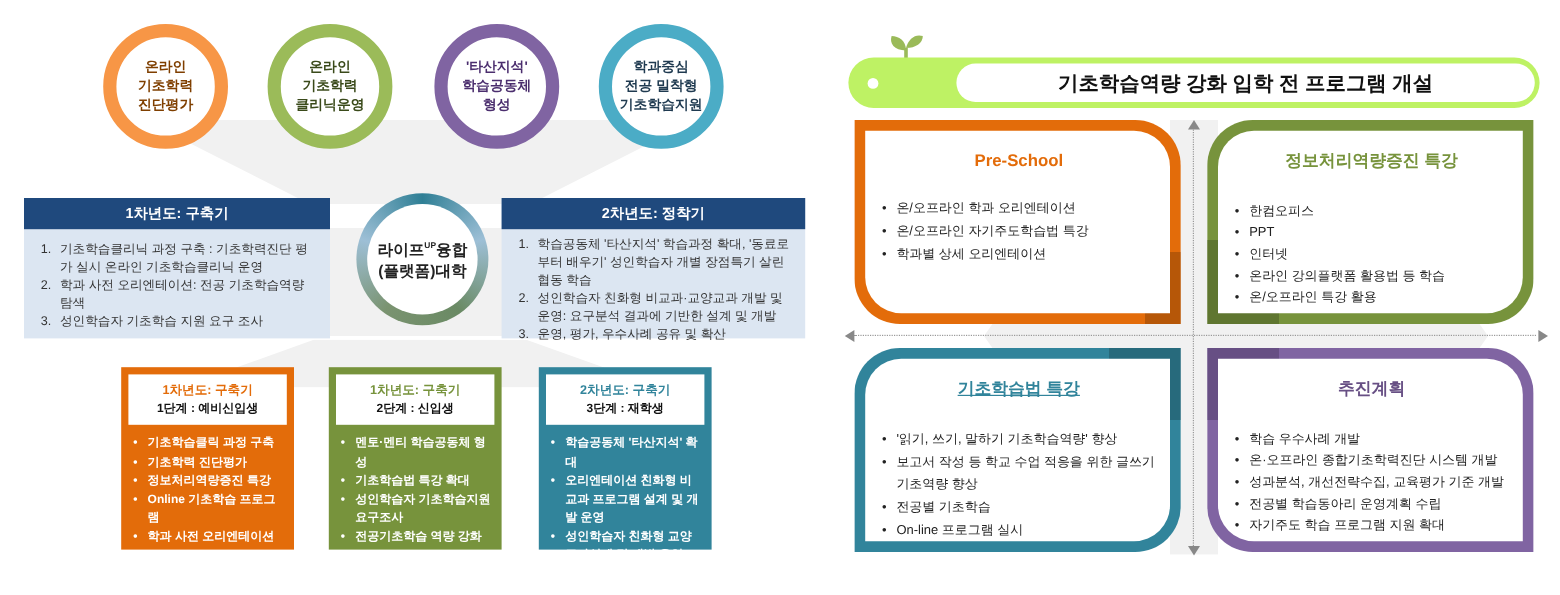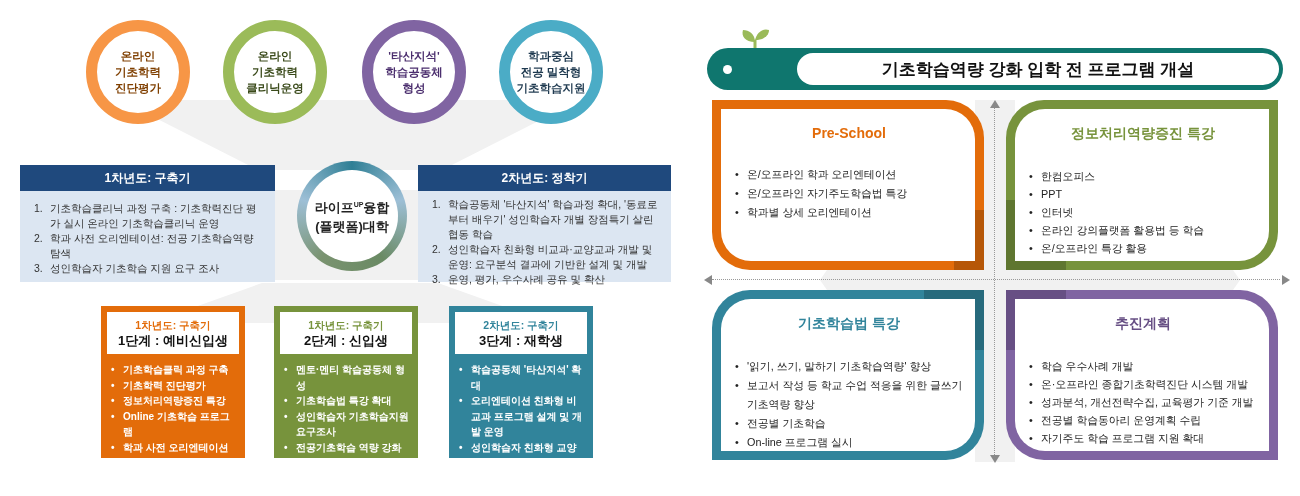--- a/index.html
+++ b/index.html
@@ -31,28 +31,28 @@
   }
   .center-inner {
     width: 100%; height: 100%; border-radius: 50%; background: #fff; display: flex; align-items: center;
     justify-content: center; text-align: center; font-weight: bold; font-size: 13px; line-height: 18px; color: #222;
   }
   .center-inner sup { font-size: 7px; }
 
   .stage-box { position: absolute; width: 144px; height: 152px; padding: 6px; }
   .stage-head { background: #fff; text-align: center; padding: 6px 0 5px; }
   .stage-year { font-size: 10.5px; font-weight: bold; line-height: 15px; }
-  .stage-name { font-size: 13px; font-weight: bold; color: #111; line-height: 16px; }
+  .stage-name { font-size: 10px; font-weight: bold; color: #111; line-height: 16px; }
   .stage-list { list-style: none; color: #fff; font-size: 10px; line-height: 15.5px; padding: 8px 2px 0 4px; font-weight: bold; }
   .stage-list li { position: relative; padding-left: 12px; }
   .stage-list li::before { content: "•"; position: absolute; left: 0; }
 
   
   .banner {
-    position: absolute; left: 707px; top: 48px; width: 576px; height: 42px; background: #0f766e;
+    position: absolute; left: 707px; top: 48px; width: 576px; height: 42px; background: #bef264;
     border-radius: 21px;
   }
   .banner-dot { position: absolute; left: 16px; top: 17px; width: 9px; height: 9px; border-radius: 50%; background: #fff; }
   .banner-pill {
     position: absolute; left: 90px; top: 5px; right: 4px; height: 32px; background: #fff; border-radius: 16px;
     display: flex; align-items: center; justify-content: center; font-weight: bold; font-size: 17px; color: #111;
   }
   .sprout { position: absolute; left: 735px; top: 26px; }
 
   .axis-v { position: absolute; left: 994px; top: 105px; height: 354px; border-left: 1px dotted #999; }
@@ -212,21 +212,21 @@
         <li>PPT</li>
         <li>인터넷</li>
         <li>온라인 강의플랫폼 활용법 등 학습</li>
         <li>온/오프라인 특강 활용</li>
       </ul>
     </div>
   </div>
 
   <div class="quad" style="left:712px;top:290px;background:linear-gradient(to left,#276a7c 0,#276a7c 60px,transparent 60px) top/100% 60px no-repeat, #31849b;border-radius:38px 0 38px 0;">
     <div class="quad-inner" style="border-radius:30px 0 30px 0;">
-      <div class="quad-title" style="color:#31849b;">기초학습법 특강</div>
+      <div class="quad-title" style="color:#31849b;text-decoration:underline;">기초학습법 특강</div>
       <ul class="quad-list">
         <li>'읽기, 쓰기, 말하기 기초학습역량' 향상</li>
         <li>보고서 작성 등 학교 수업 적응을 위한 글쓰기 기초역량 향상</li>
         <li>전공별 기초학습</li>
         <li>On-line 프로그램 실시</li>
       </ul>
     </div>
   </div>
 
   <div class="quad" style="left:1006px;top:290px;background:linear-gradient(to right,#674f84 0,#674f84 60px,transparent 60px) top/100% 60px no-repeat, #8064a2;border-radius:0 38px 0 38px;">

